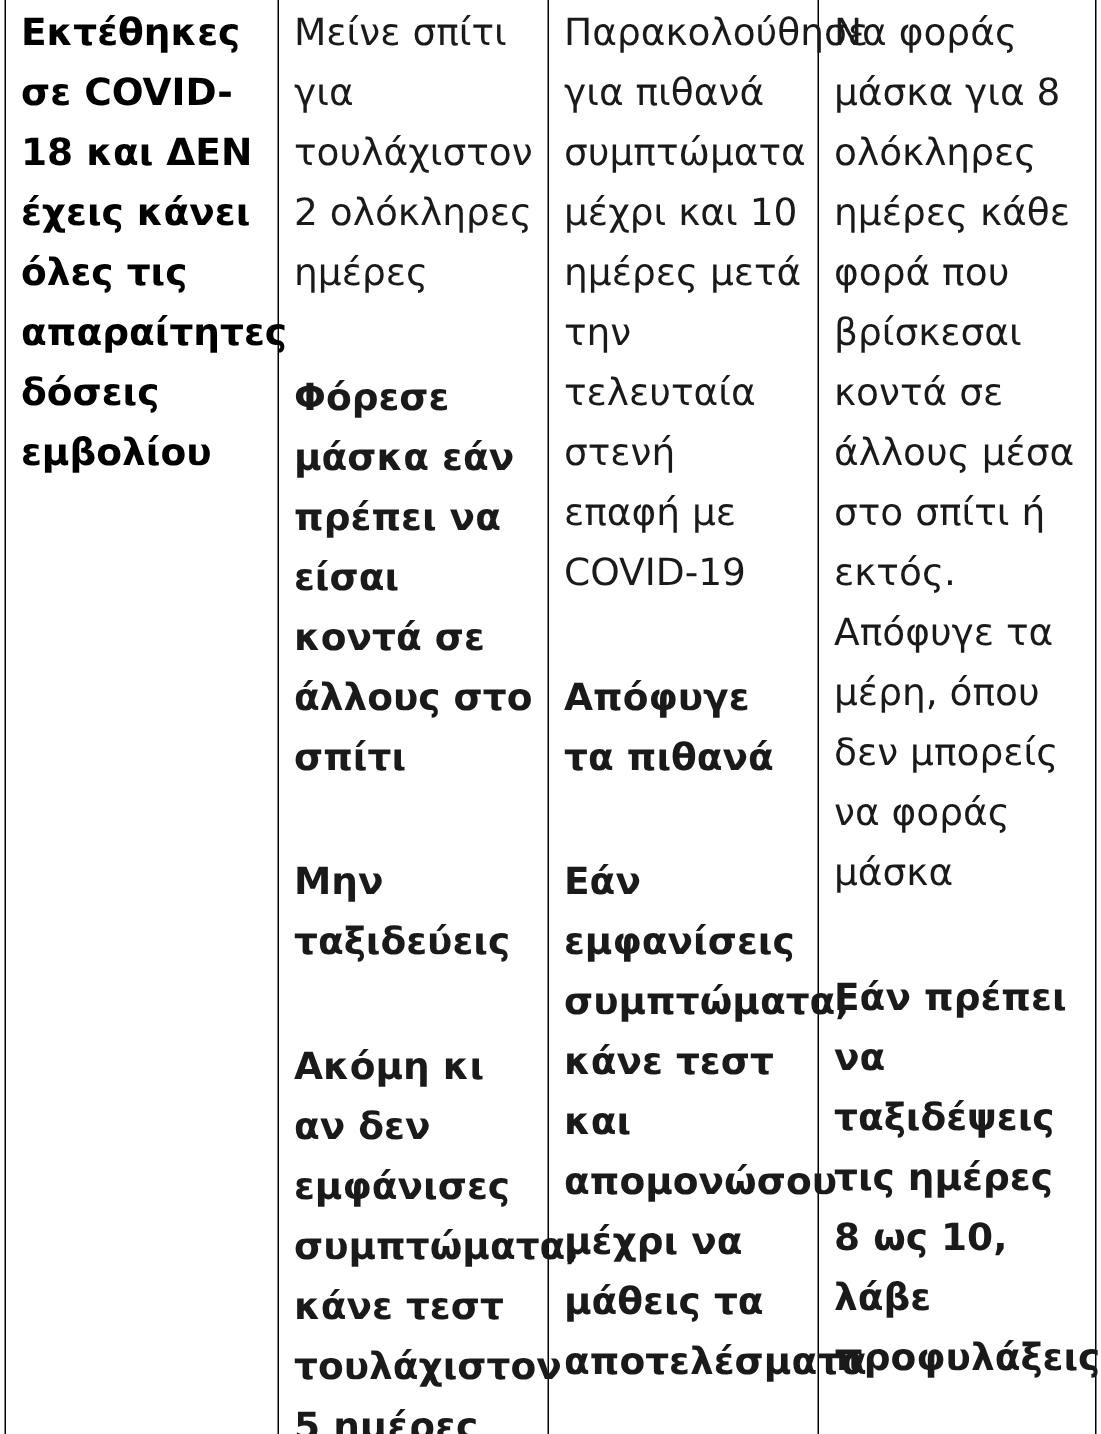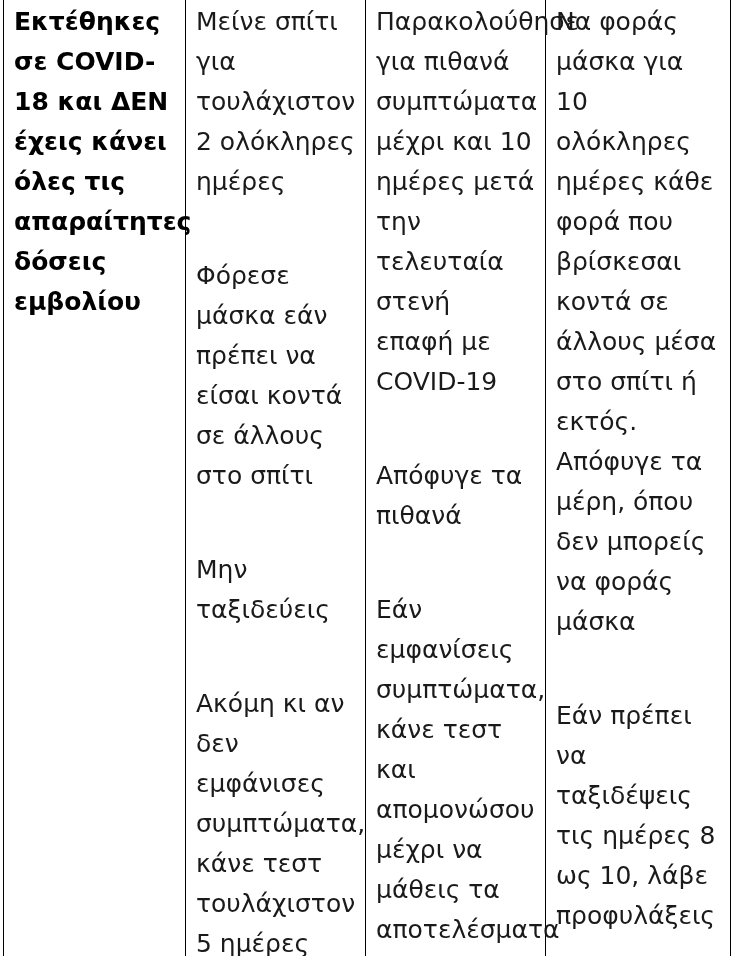--- a/index.html
+++ b/index.html
@@ -37,21 +37,22 @@
 
   td.cell-condition {
     font-weight: bold;
     color: #000000;
   }
   .para {
     margin: 0;
     padding: 0;
   }
   .para + .para {
-    margin-top: 54px;
+    margin-top: 43px;
+    font-weight: bold;
   }
   .cell-inner {
     padding-top: 4px;
   }
   
   tr.row-top td {
     border-top: none;
   }
 </style>
 </head>
@@ -81,20 +82,20 @@
       </td>
       <td class="cell-watch">
         <div class="cell-inner">
             <p class="para">Παρακολούθησε για  πιθανά συμπτώματα μέχρι και 10 ημέρες μετά την τελευταία στενή επαφή με COVID-19</p>
             <p class="para">Απόφυγε τα πιθανά</p>
             <p class="para">Εάν εμφανίσεις συμπτώματα, κάνε τεστ και απομονώσου μέχρι να μάθεις τα αποτελέσματα</p>
           </div>
       </td>
       <td class="cell-mask">
         <div class="cell-inner">
-            <p class="para">Να φοράς μάσκα για 10 ολόκληρες ημέρες κάθε φορά που βρίσκεσαι κοντά σε άλλους μέσα στο σπίτι ή εκτός. Απόφυγε τα μέρη, όπου δεν μπορείς να φοράς μάσκα</p>
+            <p class="para">Να φοράς μάσκα για 8 ολόκληρες ημέρες κάθε φορά που βρίσκεσαι κοντά σε άλλους μέσα στο σπίτι ή εκτός. Απόφυγε τα μέρη, όπου δεν μπορείς να φοράς μάσκα</p>
             <p class="para">Εάν πρέπει να ταξιδέψεις τις ημέρες 8 ως 10, λάβε προφυλάξεις</p>
           </div>
       </td>
     </tr>
 
   </tbody>
 </table>
 
 </body></html>

